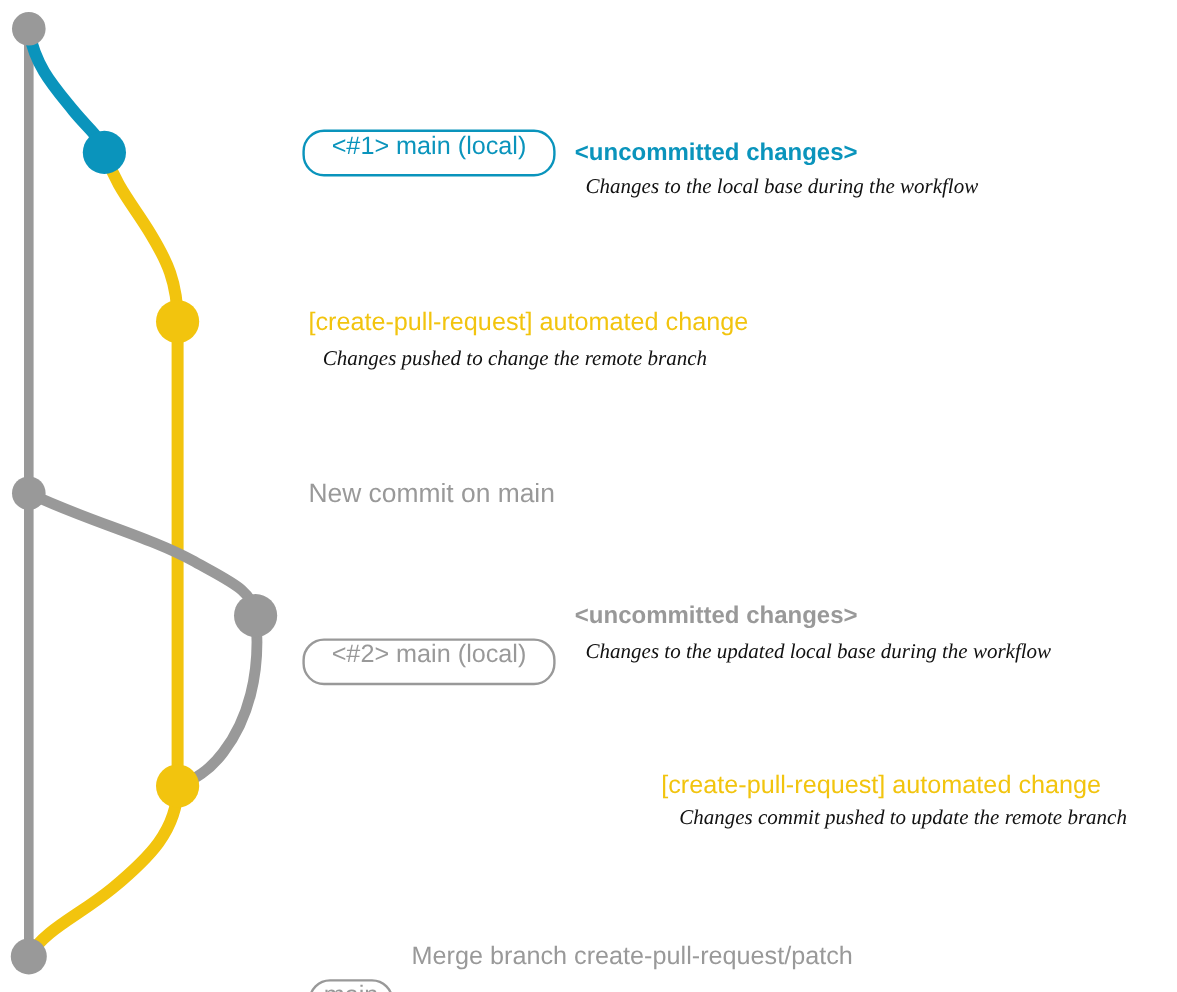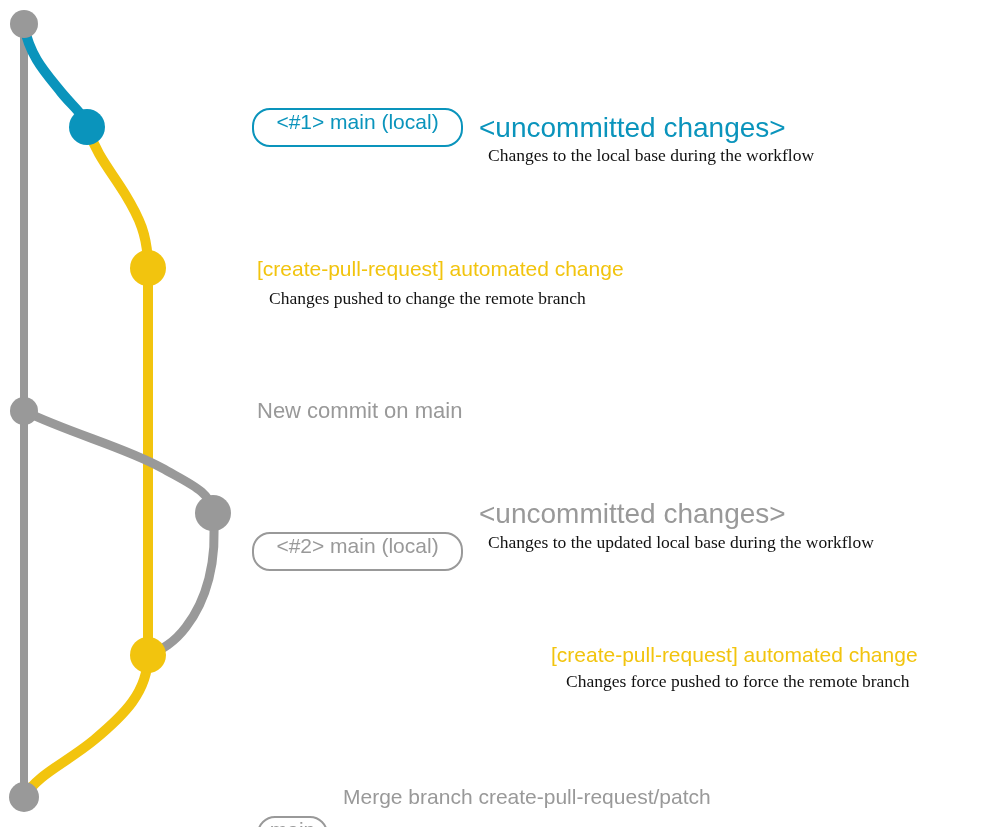--- a/index.html
+++ b/index.html
@@ -48,35 +48,37 @@
     box-sizing: border-box;
     border: 2px solid;
     border-radius: 18px;
     font-size: 21px;
     white-space: nowrap;
   }
   .badge.blue   { border-color: var(--blue);   color: var(--blue); }
   .badge.gray   { border-color: var(--gray);   color: var(--gray); margin-top: 38px; }
   .badge.yellow { border-color: var(--yellow); color: var(--yellow); }
   .status {
-    font-size: 28px;
+    font-size: 20px;
     line-height: 39px;
+    font-weight: bold;
   }
   .status.blue { color: var(--blue); }
   .status.gray { color: var(--gray); }
   .branch-title {
     color: var(--yellow);
     font-size: 21px;
     line-height: 25px;
   }
   .desc {
     font-family: "Liberation Serif", serif;
     font-size: 17.5px;
     line-height: 22px;
     color: var(--ink);
+    font-style: italic;
   }
   .merge-label {
     color: var(--gray);
     font-size: 21px;
     line-height: 38px;
   }
 </style>
 </head>
 <body>
 
@@ -119,20 +121,20 @@
 
   <div class="lbl section-label" style="left:257px; top:399px;">New commit on main</div>
 
   <div class="badge gray" style="left:252px; top:494px; width:211px; height:39px;">
     <span>&lt;#2&gt; main (local)</span>
   </div>
   <div class="lbl status gray" style="left:479px; top:494px;">&lt;uncommitted changes&gt;</div>
   <div class="lbl desc" style="left:488px; top:531px;">Changes to the updated local base during the workflow</div>
 
   <div class="lbl branch-title" style="left:551px; top:635px; line-height:39px;">[create-pull-request] automated change</div>
-  <div class="lbl desc" style="left:566px; top:670px;">Changes force pushed to force the remote branch</div>
+  <div class="lbl desc" style="left:566px; top:670px;">Changes commit pushed to update the remote branch</div>
 
   <div class="badge gray" style="left:257px; top:778px; width:71px; height:38px;">
     <span>main</span>
   </div>
   <div class="lbl merge-label" style="left:343px; top:778px;">Merge branch create-pull-request/patch</div>
 
 </div>
 
 </body></html>

